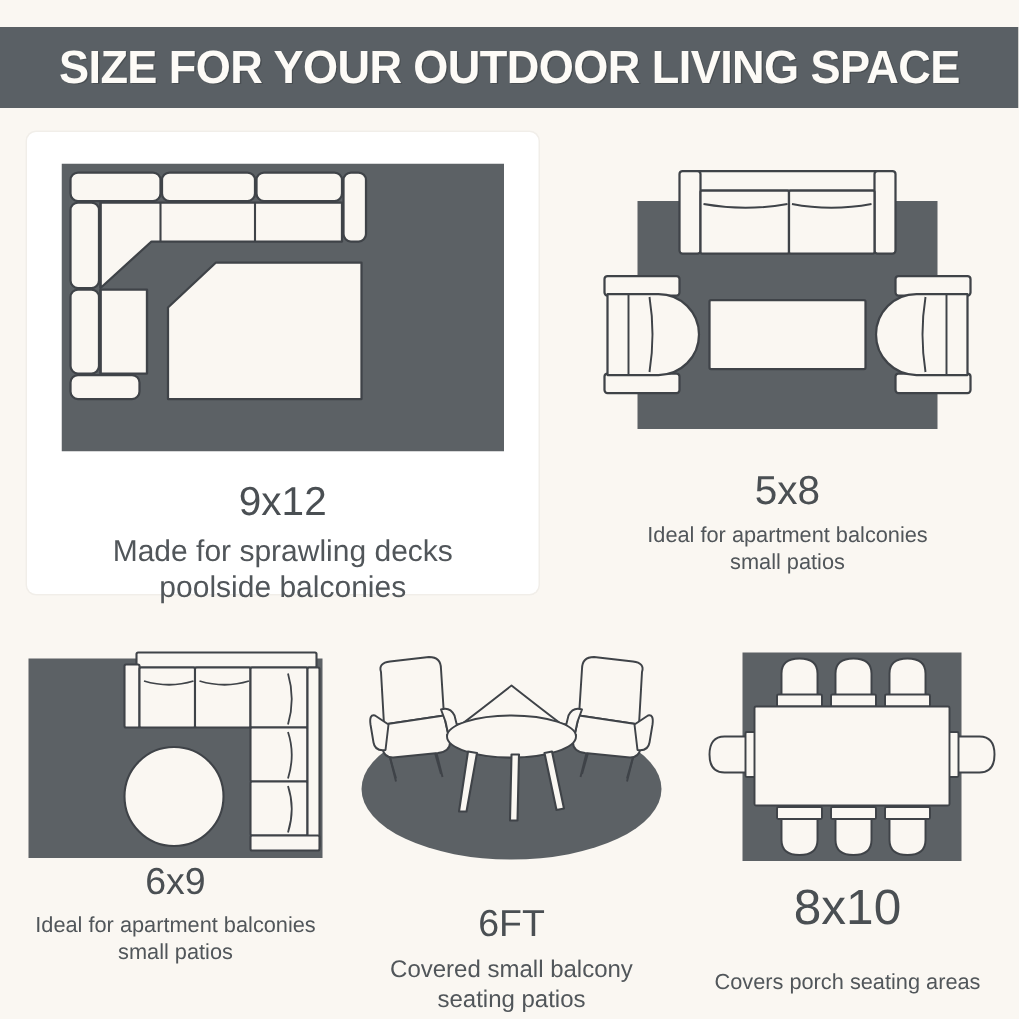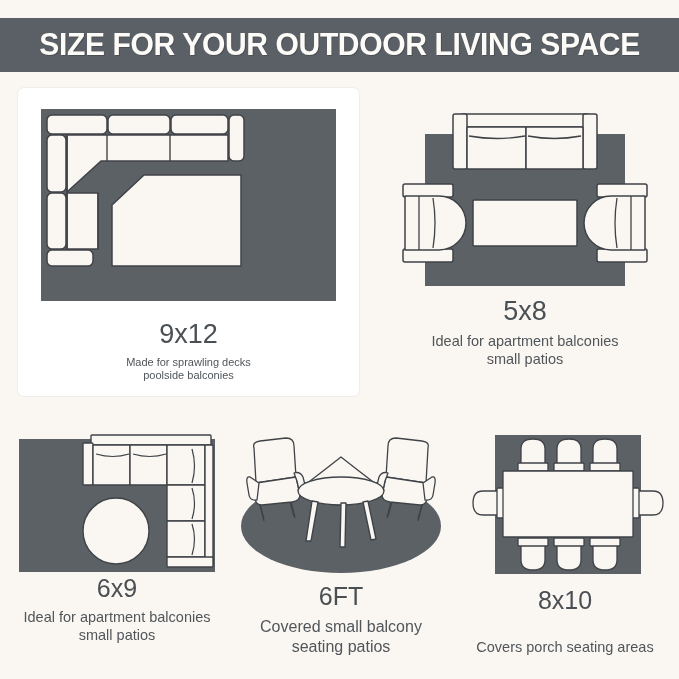--- a/index.html
+++ b/index.html
@@ -99,21 +99,21 @@
           <g stroke="#3f4348" stroke-width="1.4" fill="none">
 
             <path d="M66,26 L66,52"></path>
             <path d="M129,26 L129,52"></path>
             <path d="M26,26 L26,83"></path>
             <path d="M57,84 L57,140"></path>
           </g>
         </svg>
       </div>
       <div class="label-size" style="font-size:27px;margin-top:20px;">9x12</div>
-      <div class="label-desc" style="font-size:11px;margin-top:8px;">
+      <div class="label-desc" style="font-size:20px;margin-top:8px;">
         <div>Made for sprawling decks</div>
         <div>poolside balconies</div>
       </div>
     </div>
 
     <div class="card" style="left:385px;top:8px;width:280px;height:300px;">
       <div class="fig" style="margin-top:22px;">
         <svg width="252" height="188" viewBox="0 0 252 188">
 
           <rect x="26" y="24" width="200" height="152" fill="#5c6165"></rect>
@@ -142,21 +142,21 @@
             <path d="M70,26 Q98,31 126,26"></path>
             <path d="M129,26 Q155,31 182,26"></path>
 
             <path d="M20,86 L20,140"></path>
             <path d="M34,88 Q38,113 34,138"></path>
             <path d="M232,86 L232,140"></path>
             <path d="M218,88 Q214,113 218,138"></path>
           </g>
         </svg>
       </div>
-      <div class="label-size" style="font-size:27px;margin-top:0;">5x8</div>
+      <div class="label-size" style="font-size:27px;margin-top:16px;">5x8</div>
       <div class="label-desc" style="font-size:14.5px;margin-top:8px;">
         <div>Ideal for apartment balconies</div>
         <div>small patios</div>
       </div>
     </div>
   </div>
 
   <div class="row-bottom">
 
     <div class="card" style="left:6px;top:0px;width:222px;height:240px;">
@@ -232,21 +232,21 @@
             <path d="M105,24 Q133,46 148,57 Q138,72 105,72 Q72,72 62,57 Q77,46 105,24 Z"></path>
             <ellipse cx="105" cy="58" rx="43" ry="14"></ellipse>
           </g>
           <g stroke="#3f4348" stroke-width="1.4" fill="#faf7f2" stroke-linejoin="round">
             <path d="M76,68 L70,108 L75,108 L82,69 Z"></path>
             <path d="M105,70 L104,114 L109,114 L110,70 Z"></path>
             <path d="M132,68 L140,106 L135,107 L127,69 Z"></path>
           </g>
         </svg>
       </div>
-      <div class="label-size" style="font-size:25px;margin-top:8px;text-align:center;">6FT</div>
+      <div class="label-size" style="font-size:25px;margin-top:28px;text-align:center;">6FT</div>
       <div class="label-desc" style="font-size:16px;margin-top:8px;">
         <div>Covered small balcony</div>
         <div>seating patios</div>
       </div>
     </div>
 
     <div class="card" style="left:454px;top:0px;width:222px;height:240px;">
       <div class="fig" style="margin-top:8px;">
         <svg width="200" height="143" viewBox="0 0 200 143">
 
@@ -270,20 +270,20 @@
             <path d="M38,58 L18,58 Q8,58 8,70 Q8,82 18,82 L38,82 Z"></path>
             <rect x="32" y="55" width="8" height="30" rx="1"></rect>
 
             <path d="M168,58 L188,58 Q198,58 198,70 Q198,82 188,82 L168,82 Z"></path>
             <rect x="166" y="55" width="8" height="30" rx="1"></rect>
 
             <rect x="38" y="38" width="130" height="66" rx="1"></rect>
           </g>
         </svg>
       </div>
-      <div class="label-size" style="font-size:25px;margin-top:12px;">8x10</div>
+      <div class="label-size" style="font-size:33px;margin-top:12px;">8x10</div>
       <div class="label-desc" style="font-size:14.5px;margin-top:26px;">
         <div>Covers porch seating areas</div>
       </div>
     </div>
   </div>
 
 </div>
 
 </body></html>

